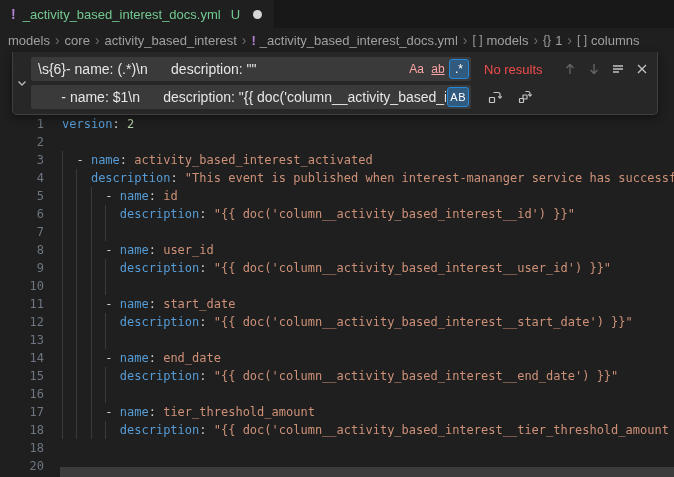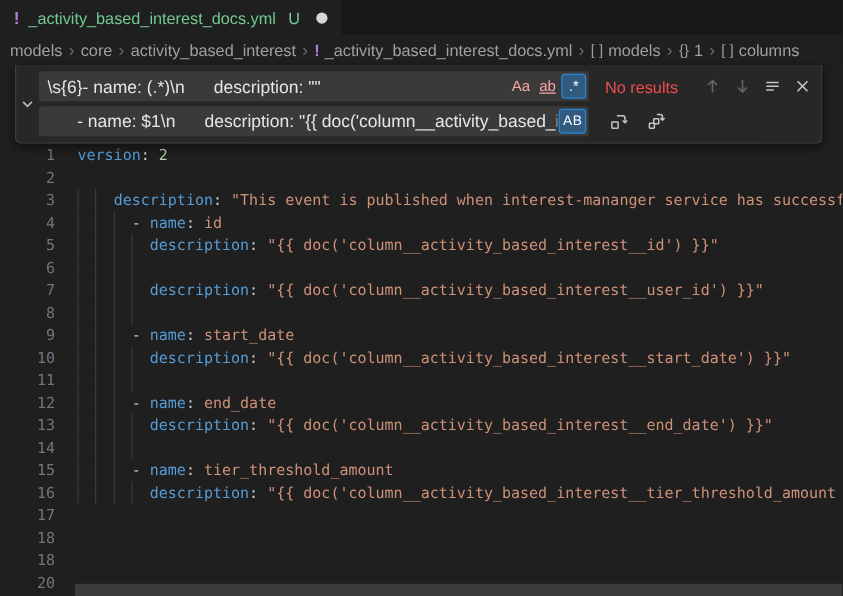--- a/index.html
+++ b/index.html
@@ -139,20 +139,24 @@
     </div>
   <div class="code" id="code">
       <div class="code-line">
         <pre><span class="tk-key">version</span><span class="tk-punc">: </span><span class="tk-num">2</span></pre>
       </div>
       <div class="code-line">
         <pre></pre>
       </div>
       <div class="code-line">
         <span class="guide" style="left: 62px;"></span>
+        <pre><span class="tk-punc">  - </span><span class="tk-key">name</span><span class="tk-punc">: </span><span class="tk-str">activity_based_interest_activated</span></pre>
+      </div>
+      <div class="code-line">
+        <span class="guide" style="left: 62px;"></span>
         <span class="guide" style="left: 76.4px;"></span>
         <pre><span class="tk-punc">    </span><span class="tk-key">description</span><span class="tk-punc">: </span><span class="tk-str">"This event is published when interest-mananger service has successfully</span></pre>
       </div>
       <div class="code-line">
         <span class="guide" style="left: 62px;"></span>
         <span class="guide" style="left: 76.4px;"></span>
         <span class="guide" style="left: 90.8px;"></span>
         <pre><span class="tk-punc">      - </span><span class="tk-key">name</span><span class="tk-punc">: </span><span class="tk-str">id</span></pre>
       </div>
       <div class="code-line">
@@ -161,20 +165,26 @@
         <span class="guide" style="left: 90.8px;"></span>
         <span class="guide" style="left: 105.2px;"></span>
         <pre><span class="tk-punc">        </span><span class="tk-key">description</span><span class="tk-punc">: </span><span class="tk-str">"{{ doc('column__activity_based_interest__id') }}"</span></pre>
       </div>
       <div class="code-line">
         <span class="guide" style="left: 62px;"></span>
         <span class="guide" style="left: 76.4px;"></span>
         <span class="guide" style="left: 90.8px;"></span>
         <span class="guide" style="left: 105.2px;"></span>
         <pre></pre>
+      </div>
+      <div class="code-line">
+        <span class="guide" style="left: 62px;"></span>
+        <span class="guide" style="left: 76.4px;"></span>
+        <span class="guide" style="left: 90.8px;"></span>
+        <pre><span class="tk-punc">      - </span><span class="tk-key">name</span><span class="tk-punc">: </span><span class="tk-str">user_id</span></pre>
       </div>
       <div class="code-line">
         <span class="guide" style="left: 62px;"></span>
         <span class="guide" style="left: 76.4px;"></span>
         <span class="guide" style="left: 90.8px;"></span>
         <span class="guide" style="left: 105.2px;"></span>
         <pre><span class="tk-punc">        </span><span class="tk-key">description</span><span class="tk-punc">: </span><span class="tk-str">"{{ doc('column__activity_based_interest__user_id') }}"</span></pre>
       </div>
       <div class="code-line">
         <span class="guide" style="left: 62px;"></span>

